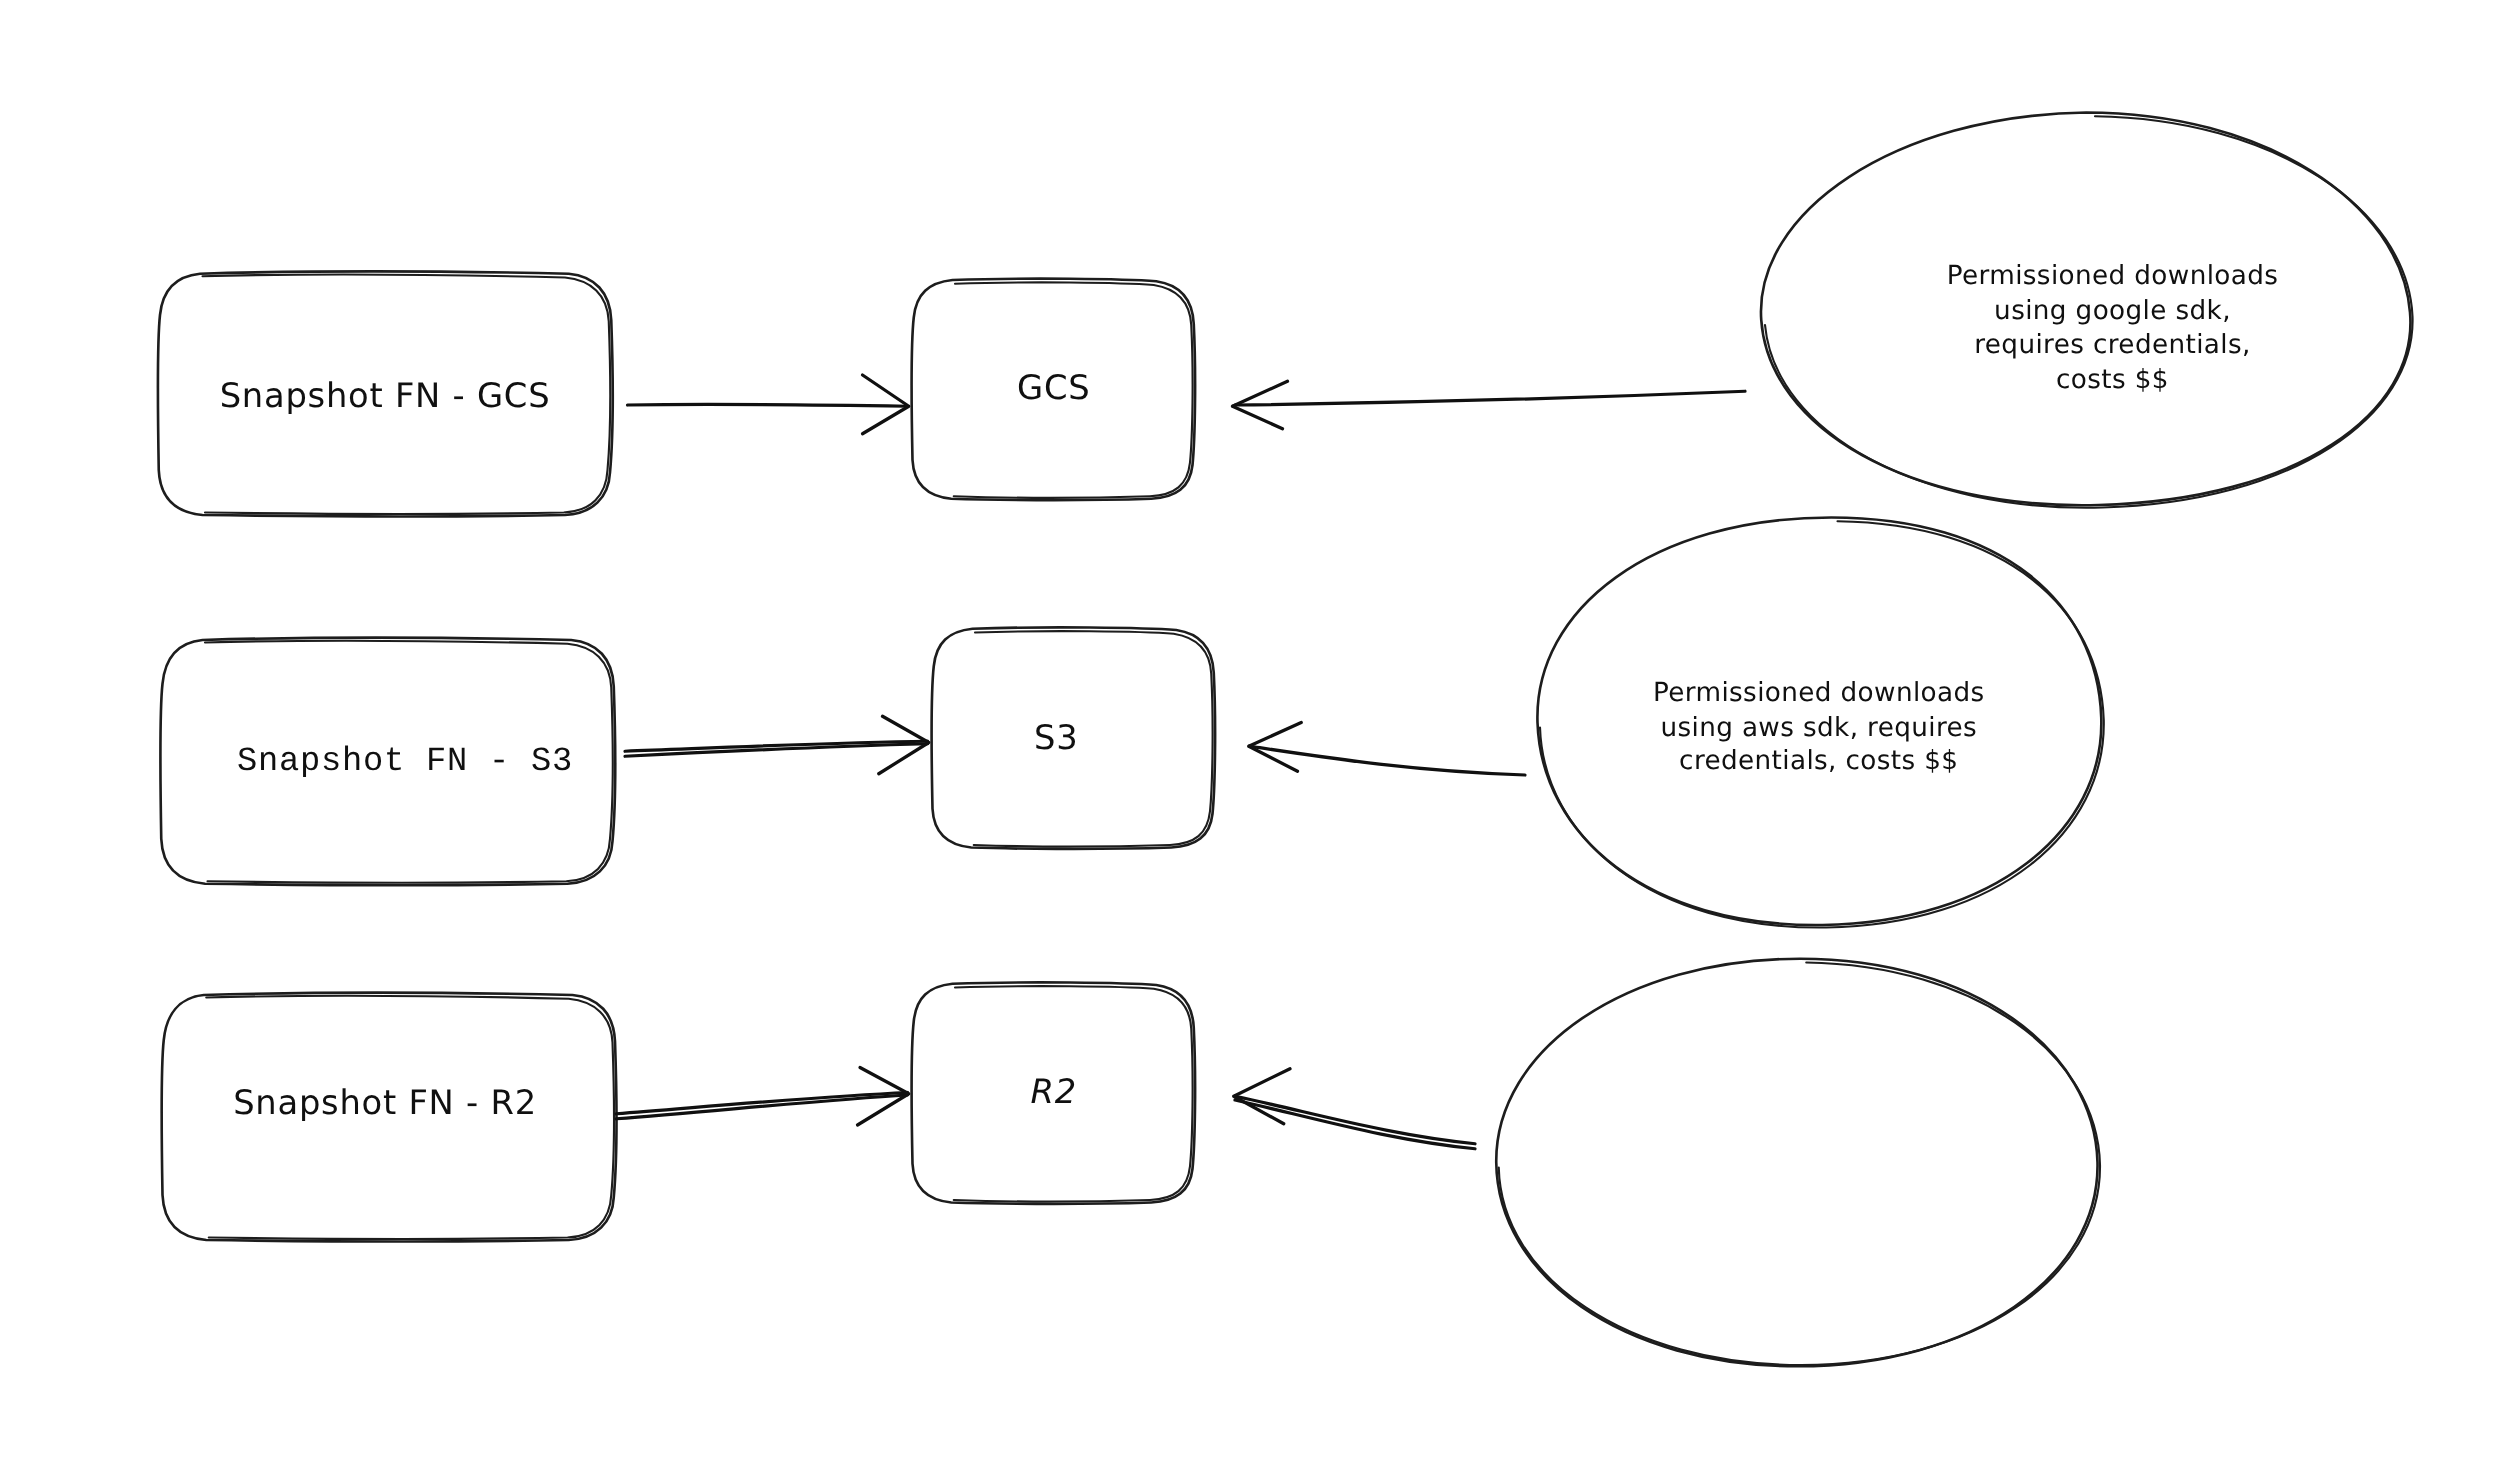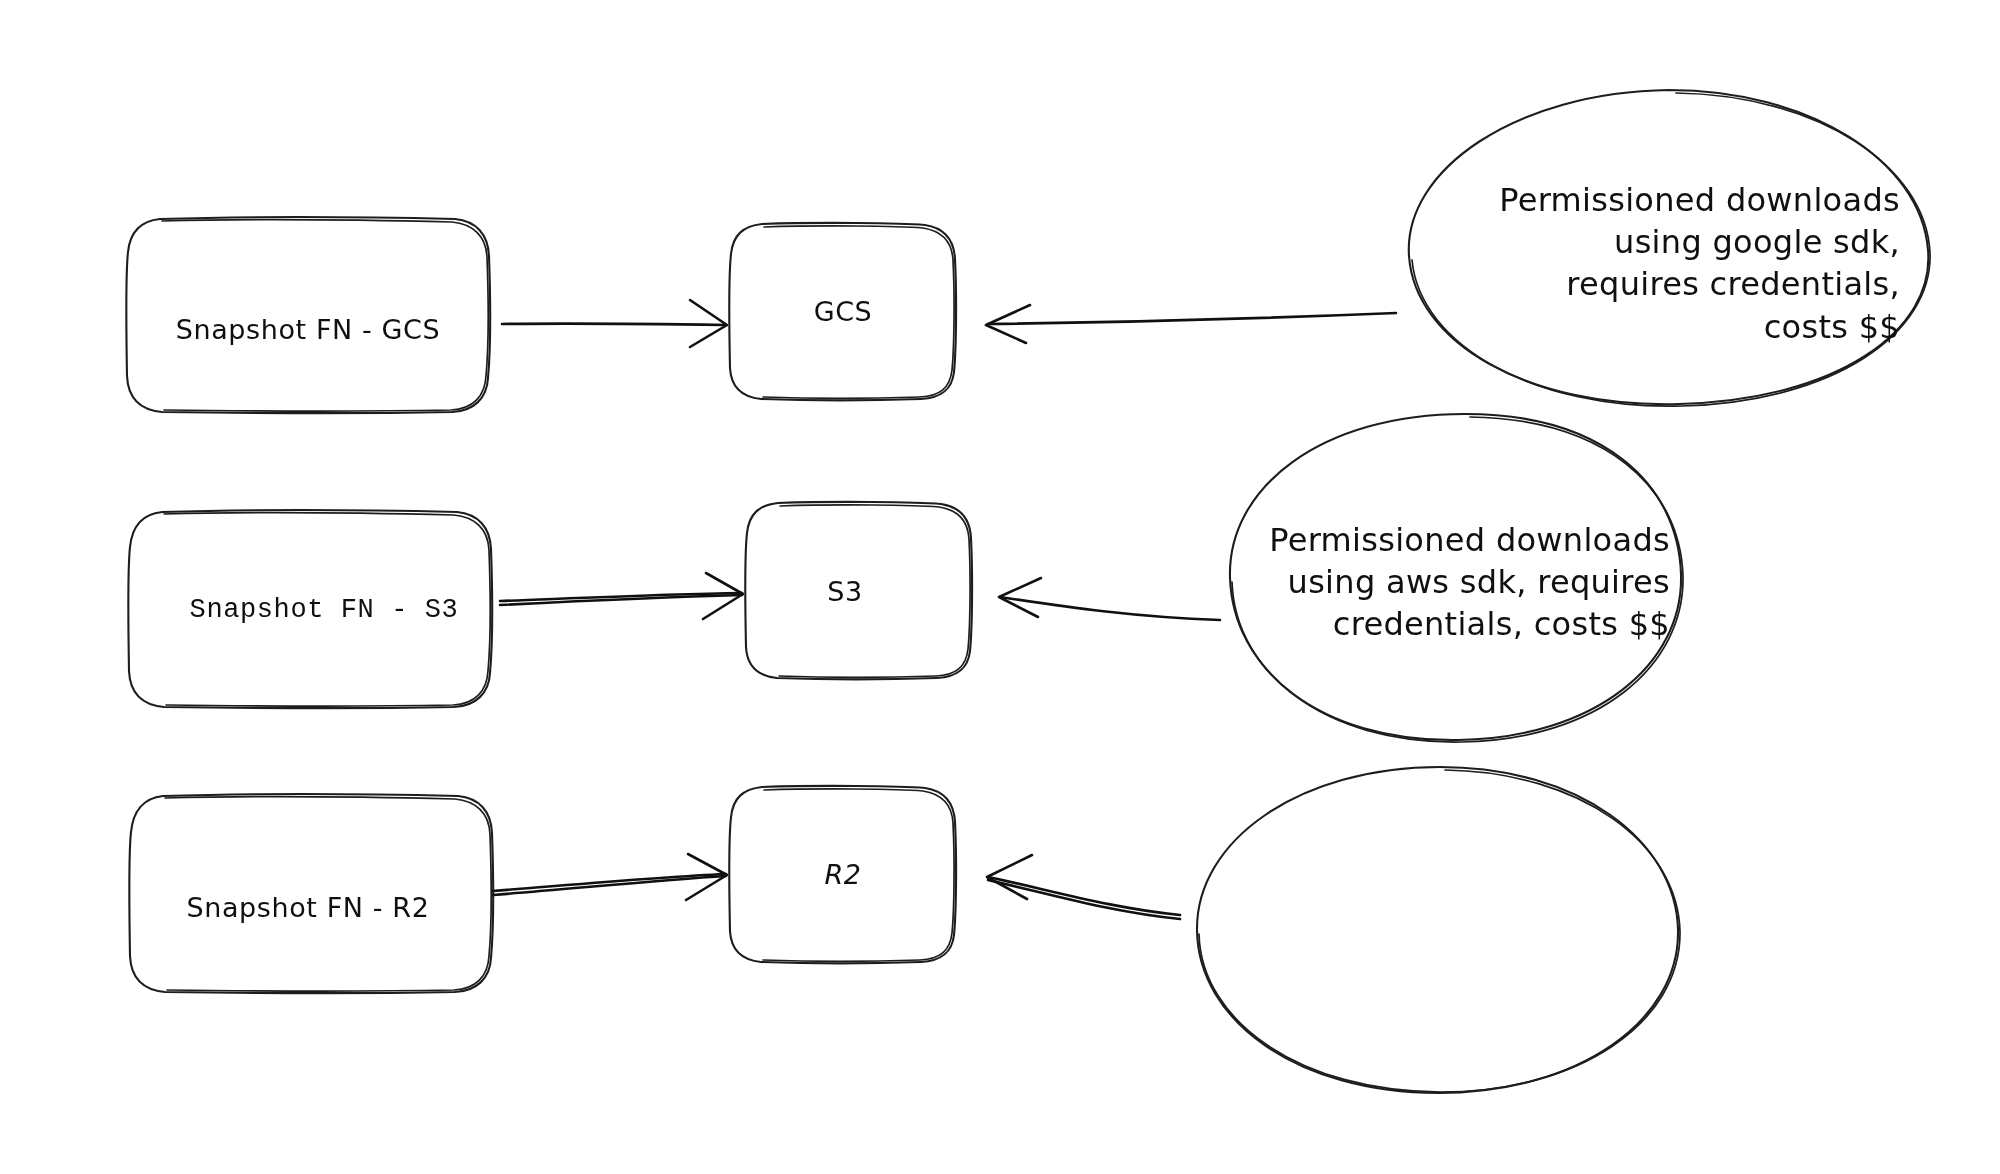--- a/index.html
+++ b/index.html
@@ -58,24 +58,24 @@
     letter-spacing: 0.6px;
     text-align: center;
     white-space: pre;
     transform: translate(-50%, -50%);
     pointer-events: none;
   }
   .note-label {
     position: absolute;
     color: #101010;
     font-family: "DejaVu Sans", sans-serif;
-    font-size: 32px;
+    font-size: 21px;
     line-height: 1.32;
     letter-spacing: 0.3px;
-    text-align: right;
+    text-align: center;
     white-space: pre-line;
     transform: translate(-50%, -50%);
     pointer-events: none;
   }
 </style>
 </head>
 <body>
 
 <div id="canvas">
 
@@ -178,25 +178,25 @@
     <g>
       <path class="sketch-stroke" d="M1440,767 C1578,767 1676,840 1678,930
         C1680,1021 1578,1093 1438,1093 C1298,1093 1198,1021 1197,930
         C1196,840 1300,767 1440,767 Z"></path>
       <path class="sketch-stroke-thin" d="M1445,770 C1580,772 1678,843 1680,932
         C1681,1022 1580,1092 1441,1092 C1302,1092 1201,1022 1199,934"></path>
     </g>
 
   </svg>
 
-  <div class="node-label" style="left:308px; top:317px;margin-top:12px;">Snapshot FN - GCS</div>
+  <div class="node-label" style="left:308px; top:317px;">Snapshot FN - GCS</div>
 
   <div class="node-label" style="left:324px; top:610px;font-family:Liberation Mono, monospace;">Snapshot FN - S3</div>
 
-  <div class="node-label" style="left:308px; top:907px;">Snapshot FN - R2</div>
+  <div class="node-label" style="left:308px; top:883px;">Snapshot FN - R2</div>
 
   <div class="node-label" style="left:843px; top:311px;">GCS</div>
 
   <div class="node-label" style="left:845px; top:591px;">S3</div>
 
   <div class="node-label" style="left:843px; top:874px;font-style:italic;">R2</div>
 
   <div class="note-label" style="left:1690px; top:263px; width:420px;">Permissioned downloads
 using google sdk,
 requires credentials,

